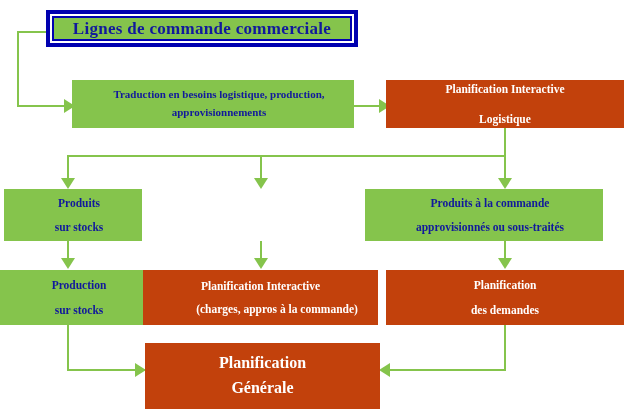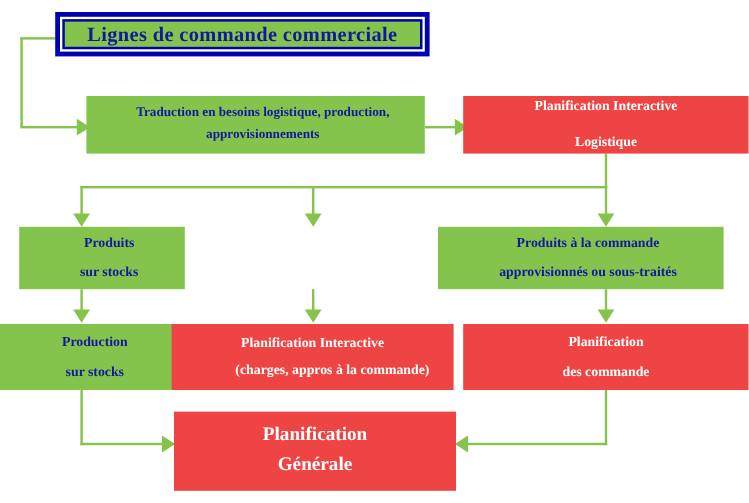--- a/index.html
+++ b/index.html
@@ -32,21 +32,21 @@
   .box .ln {
     display: block;
     white-space: nowrap;
   }
   .green {
     background: #85c44c;
     color: #11199c;
     padding-left: 12px;
   }
   .blue {
-    background: #ef4444;
+    background: #c2410c;
     color: #ffffff;
   }
 
   
   .titlebox {
     position: absolute;
     box-sizing: border-box;
     background: #ffffff;
     border: 4px solid #0000b0;
     padding: 2px;
@@ -143,21 +143,21 @@
   <div class="box green" style="left:72px; top:80px; width:282px; height:48px; font-size:11px;">
     <span class="ln">Traduction en besoins logistique, production,</span>
     <span class="ln" style="margin-top:6px;">approvisionnements</span>
   </div>
 
   <div class="box blue" style="left:386px; top:80px; width:238px; height:48px; font-size:11.5px;">
     <span class="ln">Planification Interactive</span>
     <span class="ln" style="margin-top:17px;">Logistique</span>
   </div>
 
-  <div class="box green" style="left:16px; top:189px; width:138px; height:52px; font-size:11.5px;">
+  <div class="box green" style="left:4px; top:189px; width:138px; height:52px; font-size:11.5px;">
     <span class="ln">Produits</span>
     <span class="ln" style="margin-top:11px;">sur stocks</span>
   </div>
 
 
   <div class="box green" style="left:365px; top:189px; width:238px; height:52px; font-size:11.5px;">
     <span class="ln">Produits à la commande</span>
     <span class="ln" style="margin-top:11px;">approvisionnés ou sous-traités</span>
   </div>
 
@@ -166,21 +166,21 @@
     <span class="ln" style="margin-top:12px;">sur stocks</span>
   </div>
 
   <div class="box blue" style="left:143px; top:270px; width:235px; height:55px; font-size:11.5px;">
     <span class="ln">Planification Interactive</span>
     <span class="ln" style="margin-top:10px;padding-left:33px;">(charges, appros à la commande)</span>
   </div>
 
   <div class="box blue" style="left:386px; top:270px; width:238px; height:55px; font-size:11.5px;">
     <span class="ln">Planification</span>
-    <span class="ln" style="margin-top:12px;">des commande</span>
+    <span class="ln" style="margin-top:12px;">des demandes</span>
   </div>
 
   <div class="box blue" style="left:145px; top:343px; width:235px; height:66px; font-size:16px;">
     <span class="ln">Planification</span>
     <span class="ln" style="margin-top:8px;">Générale</span>
   </div>
 
 </div>
 
 </body></html>

